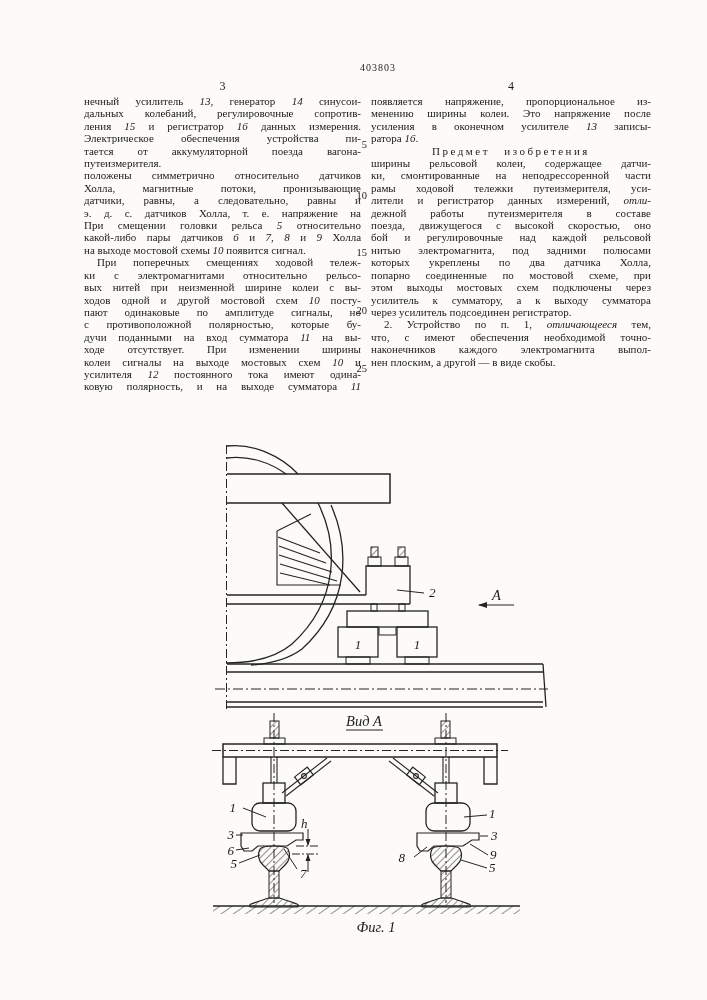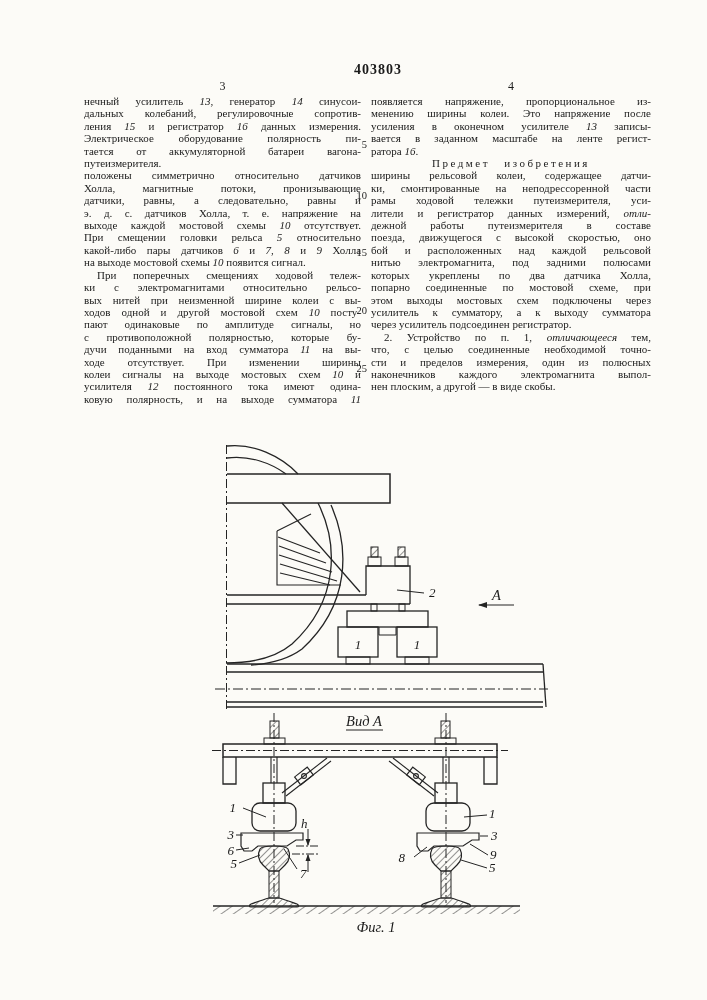--- a/index.html
+++ b/index.html
@@ -1,19 +1,19 @@
 <!DOCTYPE html>
 <html><head>
 <meta charset="utf-8">
 <style>
   html,body{margin:0;padding:0;background:#e8e8e8;}
   .page{position:relative;width:707px;height:1000px;background:#fcfbf7;
         font-family:"Liberation Serif",serif;color:#1b1b1b;overflow:hidden;}
   .patent-number{position:absolute;top:62px;left:258px;width:240px;text-align:center;
-        font-size:14px;font-weight:bold;letter-spacing:1px;}
+        font-size:10px;font-weight:normal;letter-spacing:1px;}
   .col-number{position:absolute;top:79px;font-size:12px;text-align:center;}
   .col-number.left{left:84px;width:277px;}
   .col-number.right{left:371px;width:280px;}
   .col{position:absolute;top:95px;font-size:11px;line-height:12.42px;}
   .col.left{left:84px;width:277px;}
   .col.right{left:371px;width:280px;}
   .line{text-align:justify;text-align-last:justify;height:12.42px;overflow:visible;white-space:nowrap;}
   .line.indent{text-indent:13px;}
   .line.end{text-align-last:left;}
   .line.center{text-align:right;text-align-last:center;letter-spacing:2.5px;word-spacing:9px;}
@@ -29,66 +29,63 @@
 <div class="page">
 
   <div class="patent-number">403803</div>
   <div class="col-number left">3</div>
   <div class="col-number right">4</div>
 
   <div class="col left">
       <div class="line">нечный усилитель <i>13</i>, генератор <i>14</i> синусои-</div>
       <div class="line">дальных колебаний, регулировочные сопротив-</div>
       <div class="line">ления <i>15</i> и регистратор <i>16</i> данных измерения.</div>
-      <div class="line">Электрическое оборудование полярность пи-</div>
-      <div class="line">тается от аккумуляторной батареи вагона-</div>
+      <div class="line">Электрическое обеспечения устройства пи-</div>
+      <div class="line">тается от аккумуляторной поезда вагона-</div>
       <div class="line end">путеизмерителя.</div>
       <div class="line">положены симметрично относительно датчиков</div>
       <div class="line">Холла, магнитные потоки, пронизывающие</div>
       <div class="line">датчики, равны, а следовательно, равны и</div>
       <div class="line">э. д. с. датчиков Холла, т. е. напряжение на</div>
-      <div class="line">выходе каждой мостовой схемы <i>10</i> отсутствует.</div>
       <div class="line">При смещении головки рельса <i>5</i> относительно</div>
       <div class="line">какой-либо пары датчиков <i>6</i> и <i>7</i>, <i>8</i> и <i>9</i> Холла</div>
       <div class="line end">на выходе мостовой схемы <i>10</i> появится сигнал.</div>
       <div class="line indent">При поперечных смещениях ходовой тележ-</div>
       <div class="line">ки с электромагнитами относительно рельсо-</div>
       <div class="line">вых нитей при неизменной ширине колеи с вы-</div>
       <div class="line">ходов одной и другой мостовой схем <i>10</i> посту-</div>
       <div class="line">пают одинаковые по амплитуде сигналы, но</div>
       <div class="line">с противоположной полярностью, которые бу-</div>
       <div class="line">дучи поданными на вход сумматора <i>11</i> на вы-</div>
       <div class="line">ходе отсутствует. При изменении ширины</div>
       <div class="line">колеи сигналы на выходе мостовых схем <i>10</i> и</div>
       <div class="line">усилителя <i>12</i> постоянного тока имеют одина-</div>
       <div class="line">ковую полярность, и на выходе сумматора <i>11</i></div>
     </div>
   <div class="col right">
       <div class="line">появляется напряжение, пропорциональное из-</div>
       <div class="line">менению ширины колеи. Это напряжение после</div>
       <div class="line">усиления в оконечном усилителе <i>13</i> записы-</div>
-      <div class="line">вается в заданном масштабе на ленте регист-</div>
       <div class="line end">ратора <i>16</i>.</div>
       <div class="line center">Предмет изобретения</div>
       <div class="line">ширины рельсовой колеи, содержащее датчи-</div>
       <div class="line">ки, смонтированные на неподрессоренной части</div>
       <div class="line">рамы ходовой тележки путеизмерителя, уси-</div>
       <div class="line">лители и регистратор данных измерений, <i>отли-</i></div>
       <div class="line">дежной работы путеизмерителя в составе</div>
       <div class="line">поезда, движущегося с высокой скоростью, оно</div>
-      <div class="line">бой и расположенных над каждой рельсовой</div>
+      <div class="line">бой и регулировочные над каждой рельсовой</div>
       <div class="line">нитью электромагнита, под задними полюсами</div>
       <div class="line">которых укреплены по два датчика Холла,</div>
       <div class="line">попарно соединенные по мостовой схеме, при</div>
       <div class="line">этом выходы мостовых схем подключены через</div>
       <div class="line">усилитель к сумматору, а к выходу сумматора</div>
       <div class="line end">через усилитель подсоединен регистратор.</div>
       <div class="line indent">2. Устройство по п. 1, <i>отличающееся</i> тем,</div>
-      <div class="line">что, с целью соединенные необходимой точно-</div>
-      <div class="line">сти и пределов измерения, один из полюсных</div>
+      <div class="line">что, с имеют обеспечения необходимой точно-</div>
       <div class="line">наконечников каждого электромагнита выпол-</div>
       <div class="line end">нен плоским, а другой — в виде скобы.</div>
     </div>
 
   <div class="gutter-num" style="left:345px;top:139px;">5</div>
   <div class="gutter-num" style="left:345px;top:190px;">10</div>
   <div class="gutter-num" style="left:345px;top:247px;">15</div>
   <div class="gutter-num" style="left:345px;top:305px;">20</div>
   <div class="gutter-num" style="left:345px;top:363px;">25</div>
 

